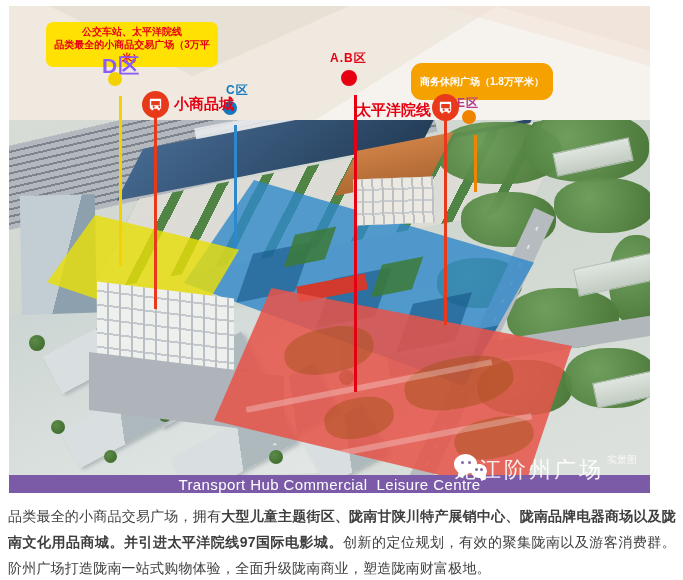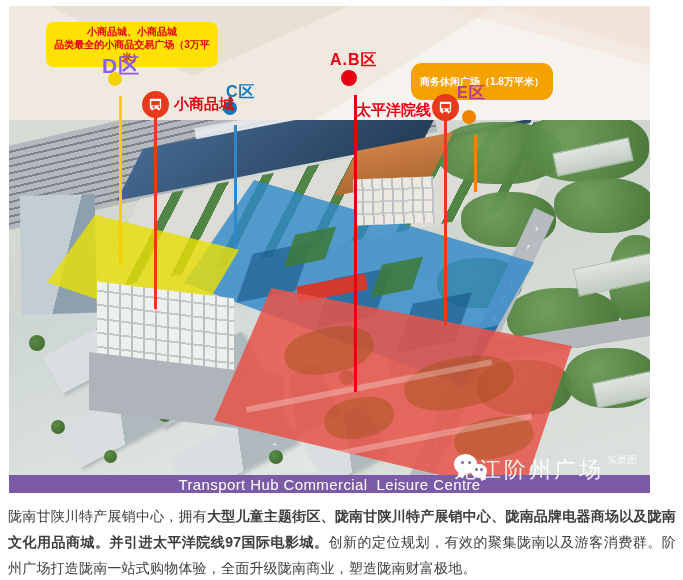--- a/index.html
+++ b/index.html
@@ -104,25 +104,25 @@
   .wx .e1{left:7px;top:7px;} .wx .e2{left:14px;top:7px;} .wx .e3{left:21px;top:14px;} .wx .e4{left:26px;top:14px;}
 
   
   .ann { position:absolute; z-index:20; }
   .callout { position:absolute; border-radius:7px; font-weight:bold; text-align:center; font-size:10px; line-height:13px; padding:3px 6px; }
   .co-d  { left:46px;  top:22px;  width:172px; background:#ffe103; color:#e60012; }
   .co-c  { left:196px; top:56px;  width:98px;  background:#2aa2db; color:#fff; }
   .co-ab { left:288px; top:25px;  width:140px; background:#e60012; color:#fff; }
   .co-e  { left:411px; top:63px;  background:#f5a100; color:#fff; border-radius:11px; padding:12px 9px; white-space:nowrap; }
 
-  .zlabel { position:absolute; font-weight:bold; font-size:16px; letter-spacing:1px; }
+  .zlabel { position:absolute; font-weight:bold; font-size:12px; letter-spacing:1px; }
   .zl-d  { left:102px; top:52px; color:#8b5cf6; font-size:21px; }
   .zl-c  { left:226px; top:82px; color:#1478be; }
   .zl-ab { left:330px; top:50px; color:#e60012; }
-  .zl-e  { left:457px; top:83px; color:#b23a8e; }
+  .zl-e  { left:457px; top:95px; color:#b23a8e; }
 
   .pin { position:absolute; width:12px; height:12px; background:#fff; border-radius:50%; border:7px solid #ccc; }
   .pin-d  { left:108px; top:72px;  border-color:#f3d103; }
   .pin-c  { left:223px; top:101px; border-color:#1478be; }
   .pin-ab { left:341px; top:70px;  border-color:#e60012; width:13px; height:13px; border-width:8px; }
   .pin-e  { left:462px; top:110px; border-color:#f08300; }
 
   .busicon { position:absolute; width:27px; height:27px; border-radius:50%; background:#e8391b; display:flex; align-items:center; justify-content:center; }
   .bus-1 { left:142px; top:91px; } .bus-2 { left:432px; top:94px; }
   .stlabel { position:absolute; font-weight:bold; color:#e60012; }
@@ -242,21 +242,21 @@
 
   <div class="ann" style="left:0;top:0;width:683px;height:493px;">
     <div class="line ln-d"></div>
     <div class="line ln-bus"></div>
     <div class="line ln-c"></div>
     <div class="line ln-ab"></div>
     <div class="line ln-coach"></div>
     <div class="line ln-e"></div>
 
     <div class="callout co-d">
-      <span>小商品城、小商品城</span><br>
+      <span>公交车站、太平洋院线</span><br>
       <span>品类最全的小商品交易广场（3万平米）</span>
     </div>
     <div class="callout co-e">
       <span>商务休闲广场（1.8万平米）</span>
     </div>
 
     <div class="zlabel zl-d">D区</div>
     <div class="zlabel zl-c">C区</div>
     <div class="zlabel zl-ab">A.B区</div>
     <div class="zlabel zl-e">E区</div>
@@ -273,15 +273,15 @@
     </div>
     <div class="busicon bus-2">
       <svg width="17" height="17" viewBox="0 0 24 24">
           <path fill="#fff" d="M5 4h14a1 1 0 0 1 1 1v12a1 1 0 0 1-1 1h-1v2h-3v-2H9v2H6v-2H5a1 1 0 0 1-1-1V5a1 1 0 0 1 1-1zm1 3v6h12V7H6zm2 8.5A1.5 1.5 0 1 0 8 15a1.5 1.5 0 0 0 0 .5zm8 0A1.5 1.5 0 1 0 16 15a1.5 1.5 0 0 0 0 .5z"></path>
         </svg>
     </div>
     <div class="stlabel st-bus">小商品城</div>
     <div class="stlabel st-coach">太平洋院线</div>
   </div>
 
-  <div class="caption"><span>陇南甘陕川特产展销中心，拥有</span><span class="bold">大型儿童主题街区、陇南甘陕川特产展销中心、陇南品牌电器商场以及陇南文化用品商城。并引进太平洋院线97国际电影城。</span><span>创新的定位规划，有效的聚集陇南以及游客消费群。阶州广场打造陇南一站式购物体验，全面升级陇南商业，塑造陇南财富极地。</span></div>
+  <div class="caption"><span>品类最全的小商品交易广场，拥有</span><span class="bold">大型儿童主题街区、陇南甘陕川特产展销中心、陇南品牌电器商场以及陇南文化用品商城。并引进太平洋院线97国际电影城。</span><span>创新的定位规划，有效的聚集陇南以及游客消费群。阶州广场打造陇南一站式购物体验，全面升级陇南商业，塑造陇南财富极地。</span></div>
 
 </div>
 
 </body></html>

